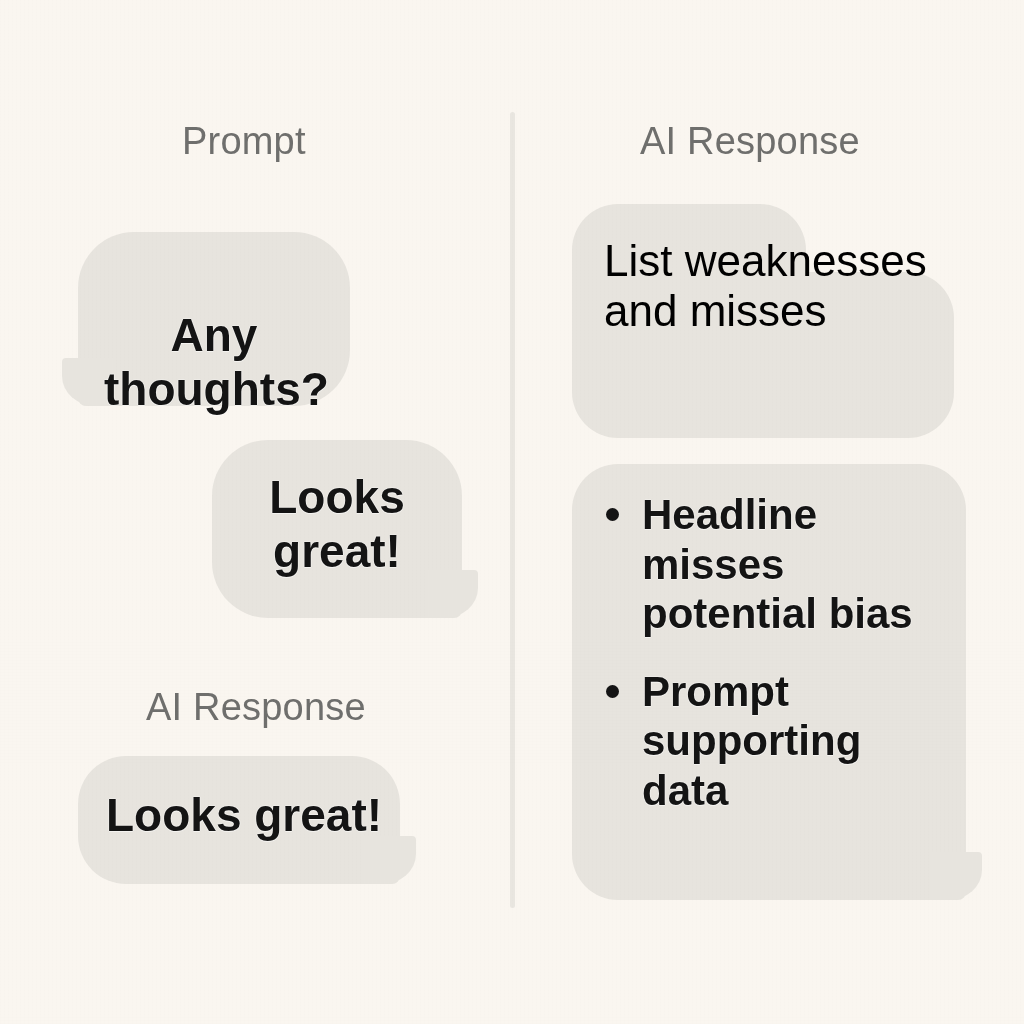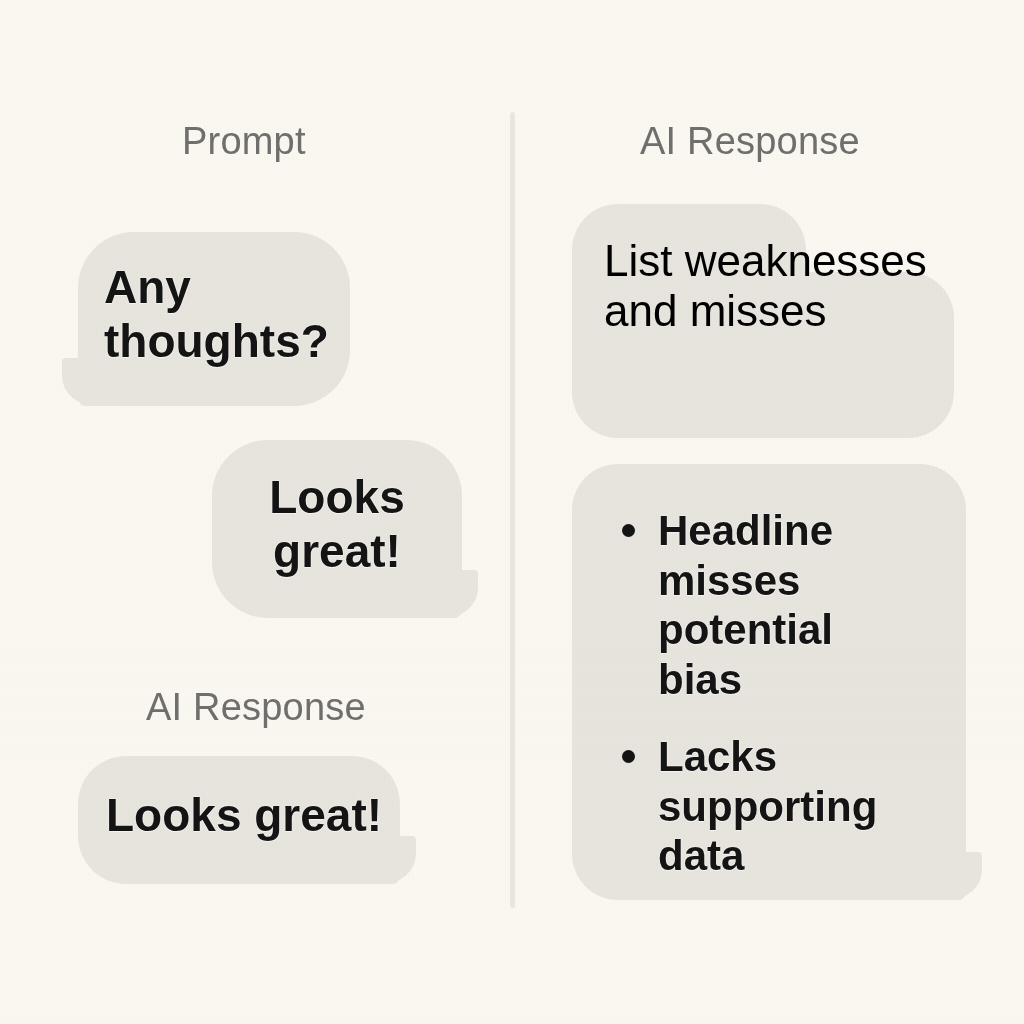--- a/index.html
+++ b/index.html
@@ -108,21 +108,23 @@
   }
 
   
   #bub-any {
     left: 78px;  top: 232px;
     width: 272px; height: 174px;
     border-radius: 56px 56px 56px 8px;
   }
   #bub-any .txt {
     font-size: 46px;
+    text-align: center;
     padding: 28px 26px 0 26px;
+    margin-top: 48px;
   }
 
   #bub-looks-2 {
     left: 212px; top: 440px;
     width: 250px; height: 178px;
     border-radius: 56px 56px 8px 56px;
   }
   #bub-looks-2 .txt {
     font-size: 46px;
     text-align: center;
@@ -170,21 +172,21 @@
     left: 572px; top: 464px;
     width: 394px; height: 436px;
     border-radius: 46px 46px 8px 46px;
   }
   #bub-bullets .txt {
     font-size: 42px;
     padding: 26px 22px 0 30px;
   }
   .bullet-list {
     list-style: none;
-    margin: 16px;
+    margin: 0;
     padding: 0;
   }
   .bullet-list li {
     position: relative;
     padding-left: 40px;
     margin-bottom: 28px;
   }
   .bullet-list li:last-child { margin-bottom: 0; }
   .bullet-list li .dot {
     position: absolute;
@@ -229,20 +231,20 @@
 
   <div class="bubble tail-right" id="bub-bullets">
     <div class="txt">
       <ul class="bullet-list">
         <li>
           <span class="dot"></span>
           <span>Headline misses potential bias</span>
         </li>
         <li>
           <span class="dot"></span>
-          <span>Lacks supporting data</span>
+          <span>Prompt supporting data</span>
         </li>
       </ul>
     </div>
   </div>
 
   <div id="grain"></div>
 </div>
 
 </body></html>

